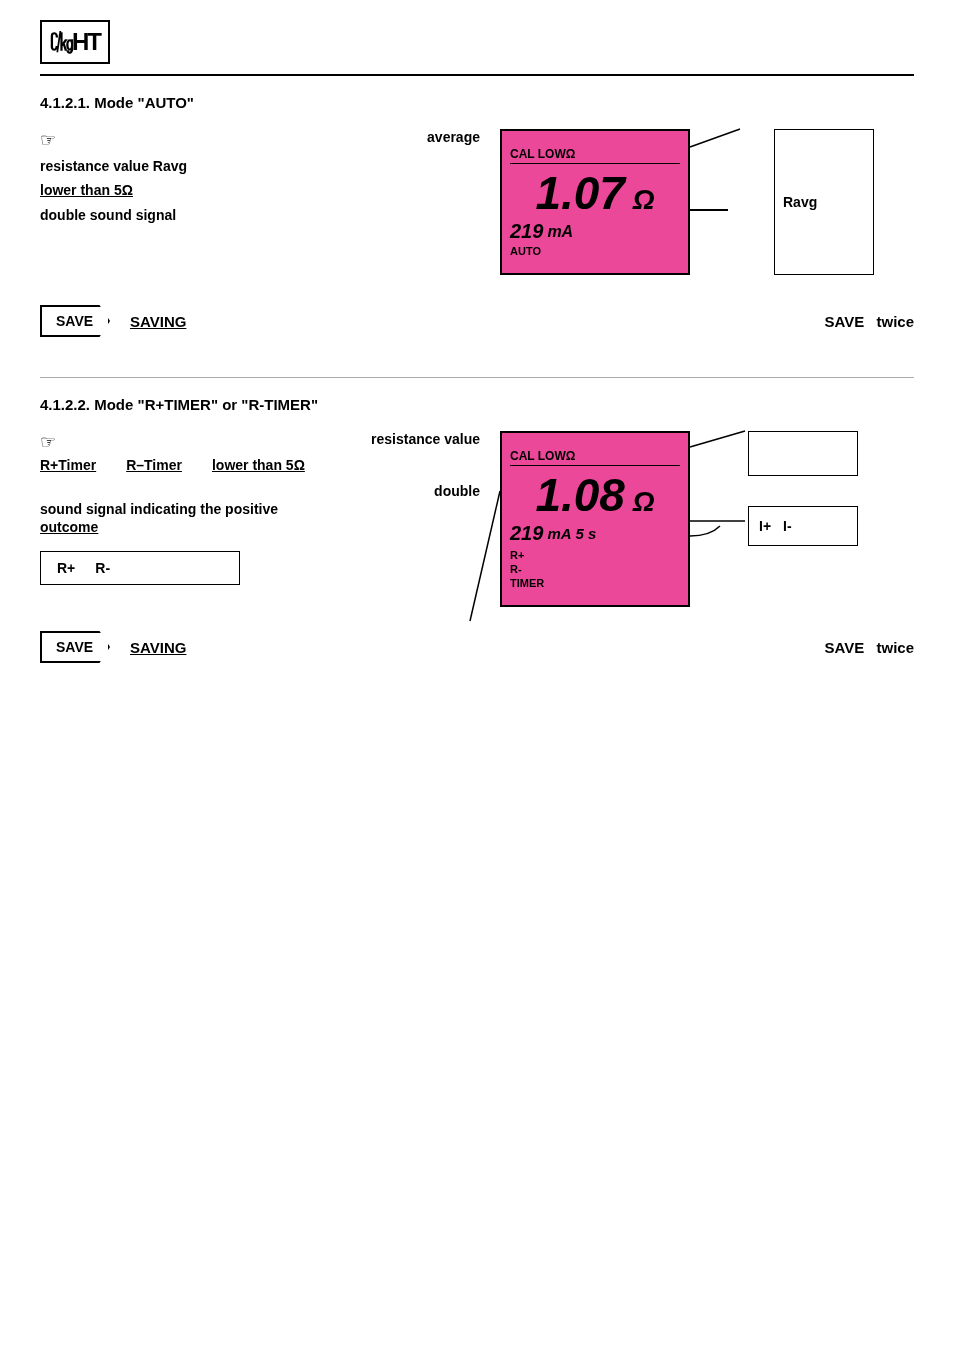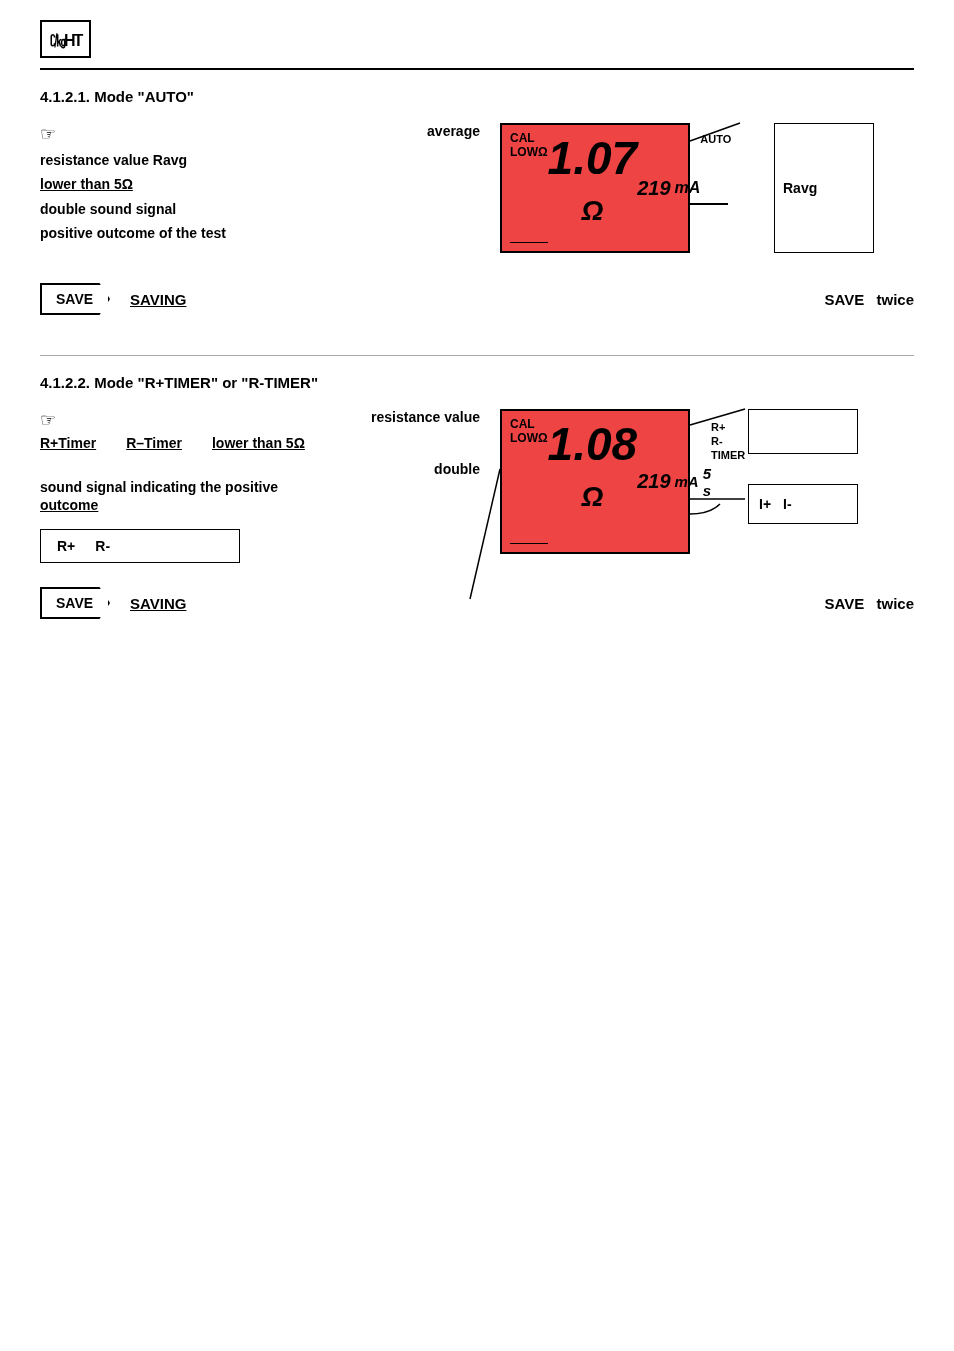--- a/index.html
+++ b/index.html
@@ -70,28 +70,28 @@
     .right-display {
       flex: 0 0 400px;
       display: flex;
       flex-direction: row;
       align-items: stretch;
       gap: 0;
     }
 
     
     .lcd-panel {
-      background: #ef4444;
+      background: #ec4899;
       border: 2px solid #000;
       width: 190px;
       min-height: 130px;
-      padding: 6px 8px;
+      padding: 16px 8px;
       position: relative;
       display: flex;
-      flex-direction: row;
+      flex-direction: column;
       justify-content: space-between;
     }
     .lcd-panel .cal-label {
       font-size: 12px;
       font-weight: bold;
       color: #000;
       border-bottom: 1px solid #000;
       padding-bottom: 2px;
       margin-bottom: 2px;
     }
@@ -221,42 +221,41 @@
       display: flex;
       flex-direction: row;
       align-items: flex-start;
     }
   </style>
 </head>
 <body>
 
 <div class="logo-area">
   <div class="logo-box">
-    <span style="font-size:22px;font-weight:900;letter-spacing:-1px;"><span style="font-weight:900;font-size:16px;letter-spacing:-2px;">㏆HT</span></span>
+    <span style="font-size:22px;font-weight:900;letter-spacing:-1px;"><span style="font-weight:900;font-size:24px;letter-spacing:-2px;">㏆HT</span></span>
   </div>
 </div>
 <hr class="top-rule">
 
 <div class="section-heading">4.1.2.1.   Mode "AUTO"</div>
 
 <div class="section-block">
 
   <div class="left-text">
     <div class="top-row">
       <span style="font-size:18px;">☞</span>
       <span style="font-weight:bold;text-align:right;">average</span>
     </div>
     <p style="margin-bottom:2px;">
       <span>resistance  value  Ravg</span>
     </p>
     <p style="text-decoration:underline;margin-bottom:2px;font-weight:bold;">
       <span>lower than  5Ω</span>
     </p>
     <p style="margin-bottom:2px;">double  sound  signal</p>
-    <p>positive  outcome  of  the  test</p>
   </div>
 
   <div class="right-display" style="position:relative;">
 
     <div class="lcd-panel">
       <div class="cal-label">
         <span>CAL LOWΩ</span>
       </div>
       <div class="big-value">
         <span>1.07</span><span style="font-size:28px;font-style:italic;"> Ω</span>

